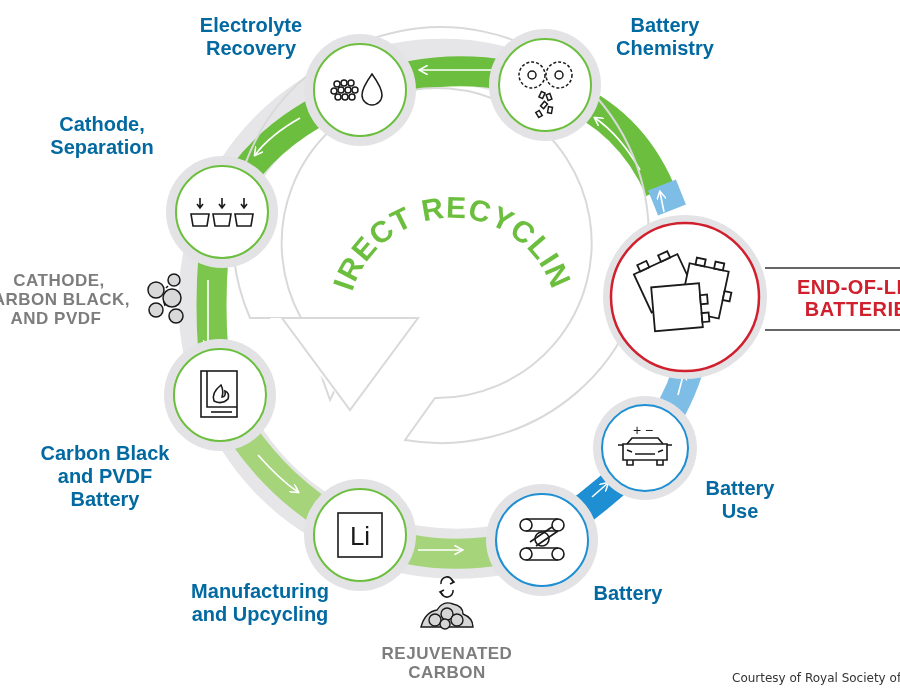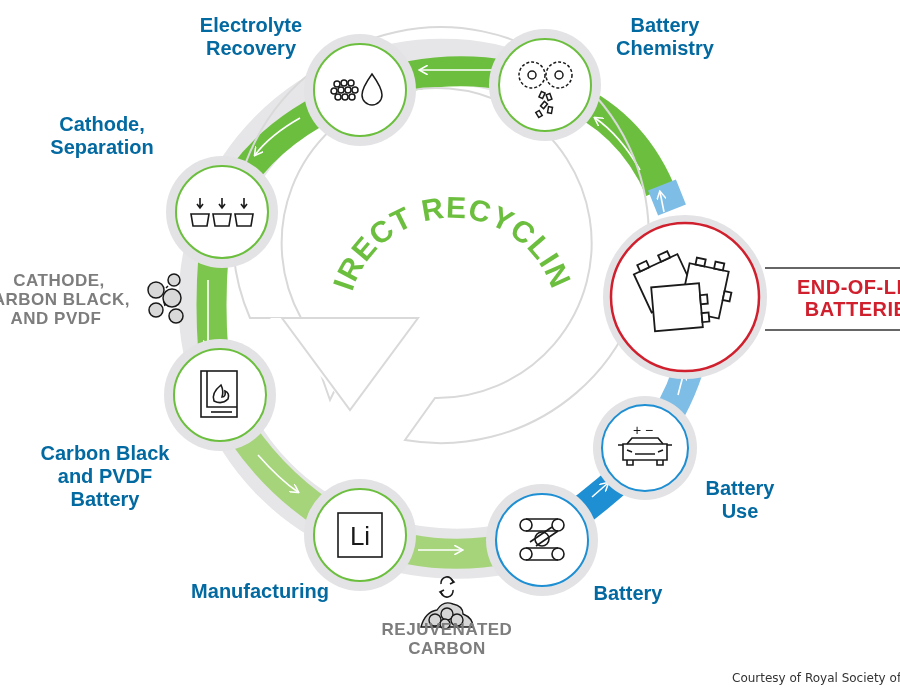--- a/index.html
+++ b/index.html
@@ -232,36 +232,37 @@
   <span>Cathode,</span>
   <span>Separation</span>
 </div>
 <div class="label" style="left:30px; top:442px; width:150px;">
   <span>Carbon Black</span>
   <span>and PVDF</span>
   <span>Battery</span>
 </div>
 <div class="label" style="left:180px; top:580px; width:160px;">
   <span>Manufacturing</span>
+  <span>and Upcycling</span>
 </div>
 <div class="label" style="left:548px; top:582px; width:160px;">
   <span>Battery</span>
 </div>
 <div class="label" style="left:690px; top:477px; width:100px;">
   <span>Battery</span>
   <span>Use</span>
 </div>
 <div class="eol-label" style="left:778px; top:276px; width:170px;">
   <span>END-OF-LIFE</span>
   <span>BATTERIES</span>
 </div>
 
 <div class="sub-label" style="right:770px; top:271px; text-align:right;">
   <span style="text-align:center; margin-right:-8px;">CATHODE,</span>
   <span>CARBON BLACK,</span>
   <span style="text-align:center; margin-right:-2px;">AND PVDF</span>
 </div>
-<div class="sub-label" style="left:372px; top:620px; width:150px;">
+<div class="sub-label" style="left:372px; top:644px; width:150px;">
   <span>REJUVENATED</span>
   <span>CARBON</span>
 </div>
 
 <div class="credit" style="left:732px; right:auto;">Courtesy of Royal Society of Chemistry</div>
 
 </body></html>

